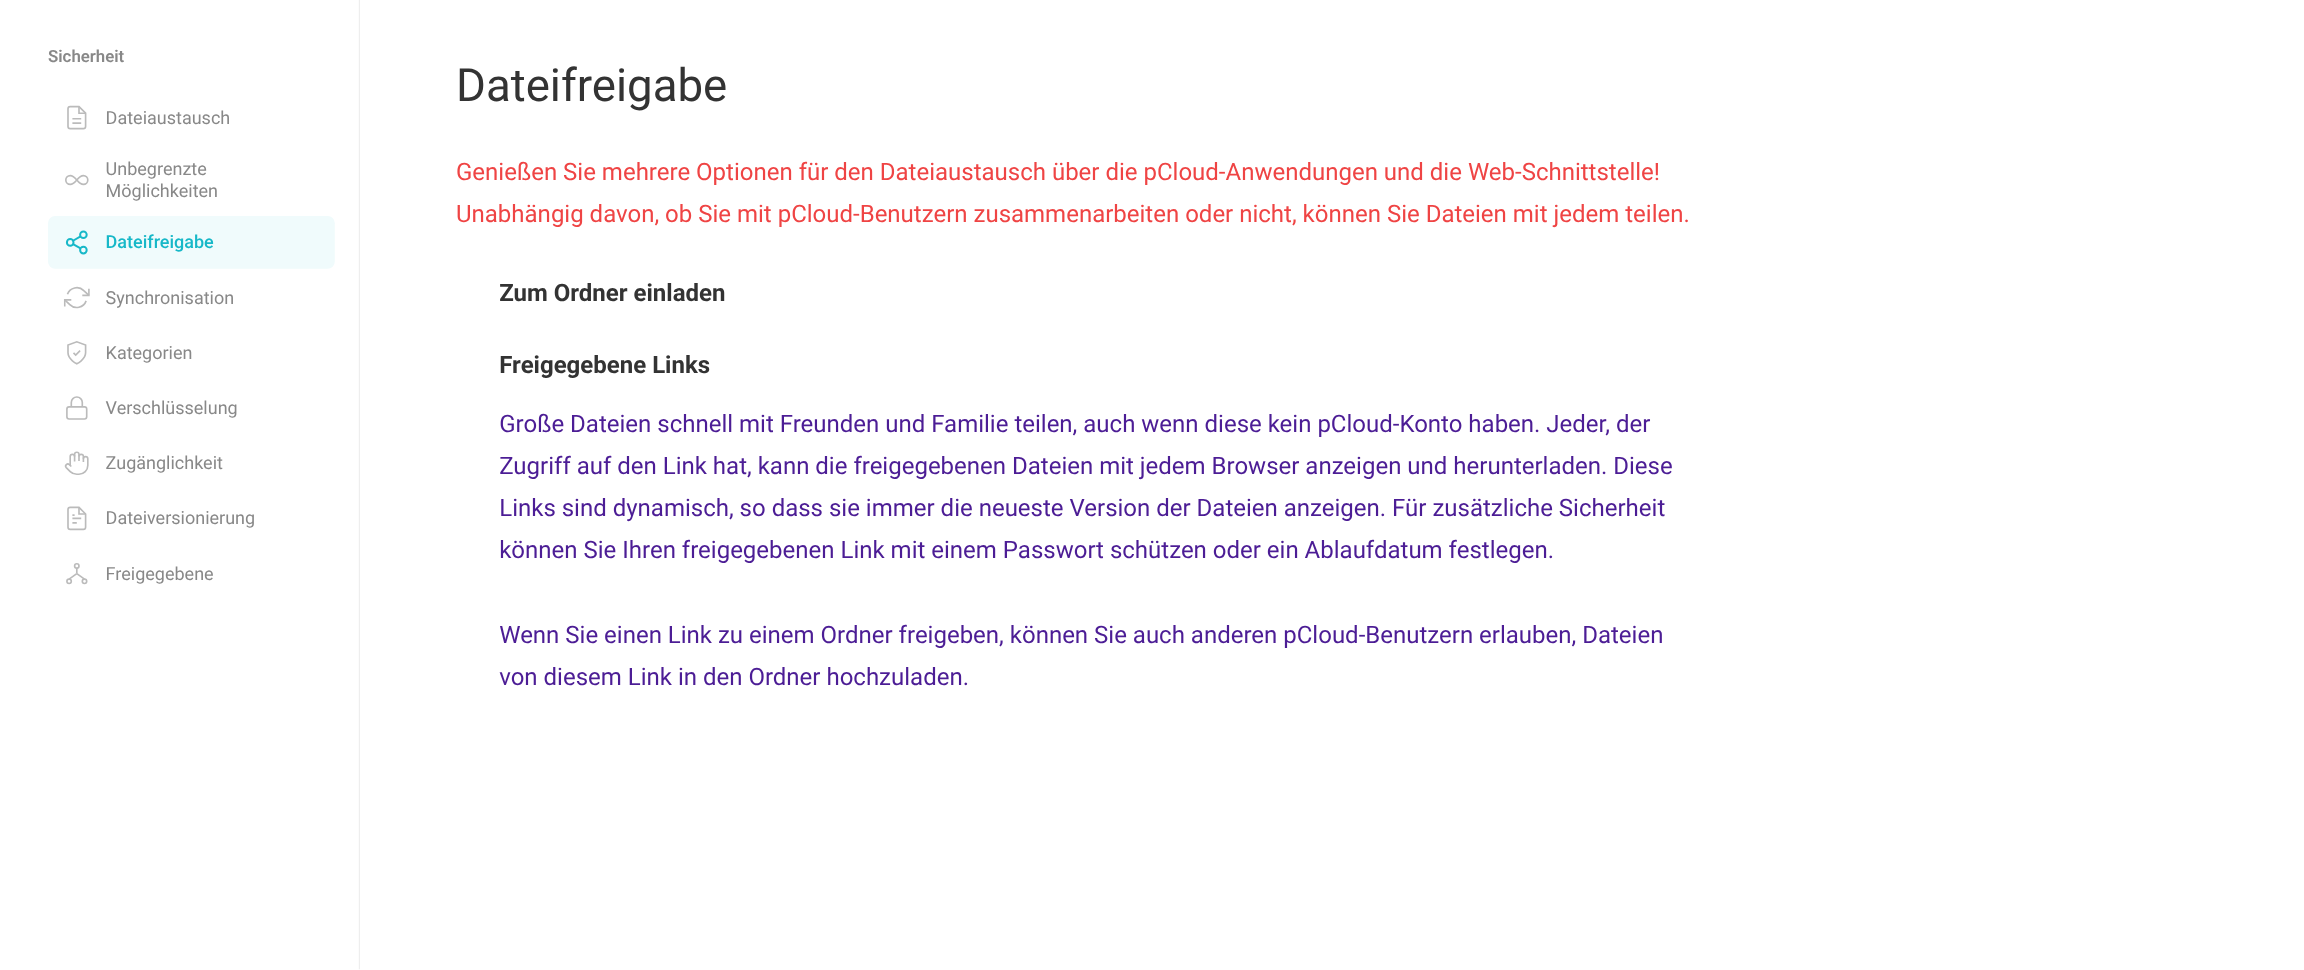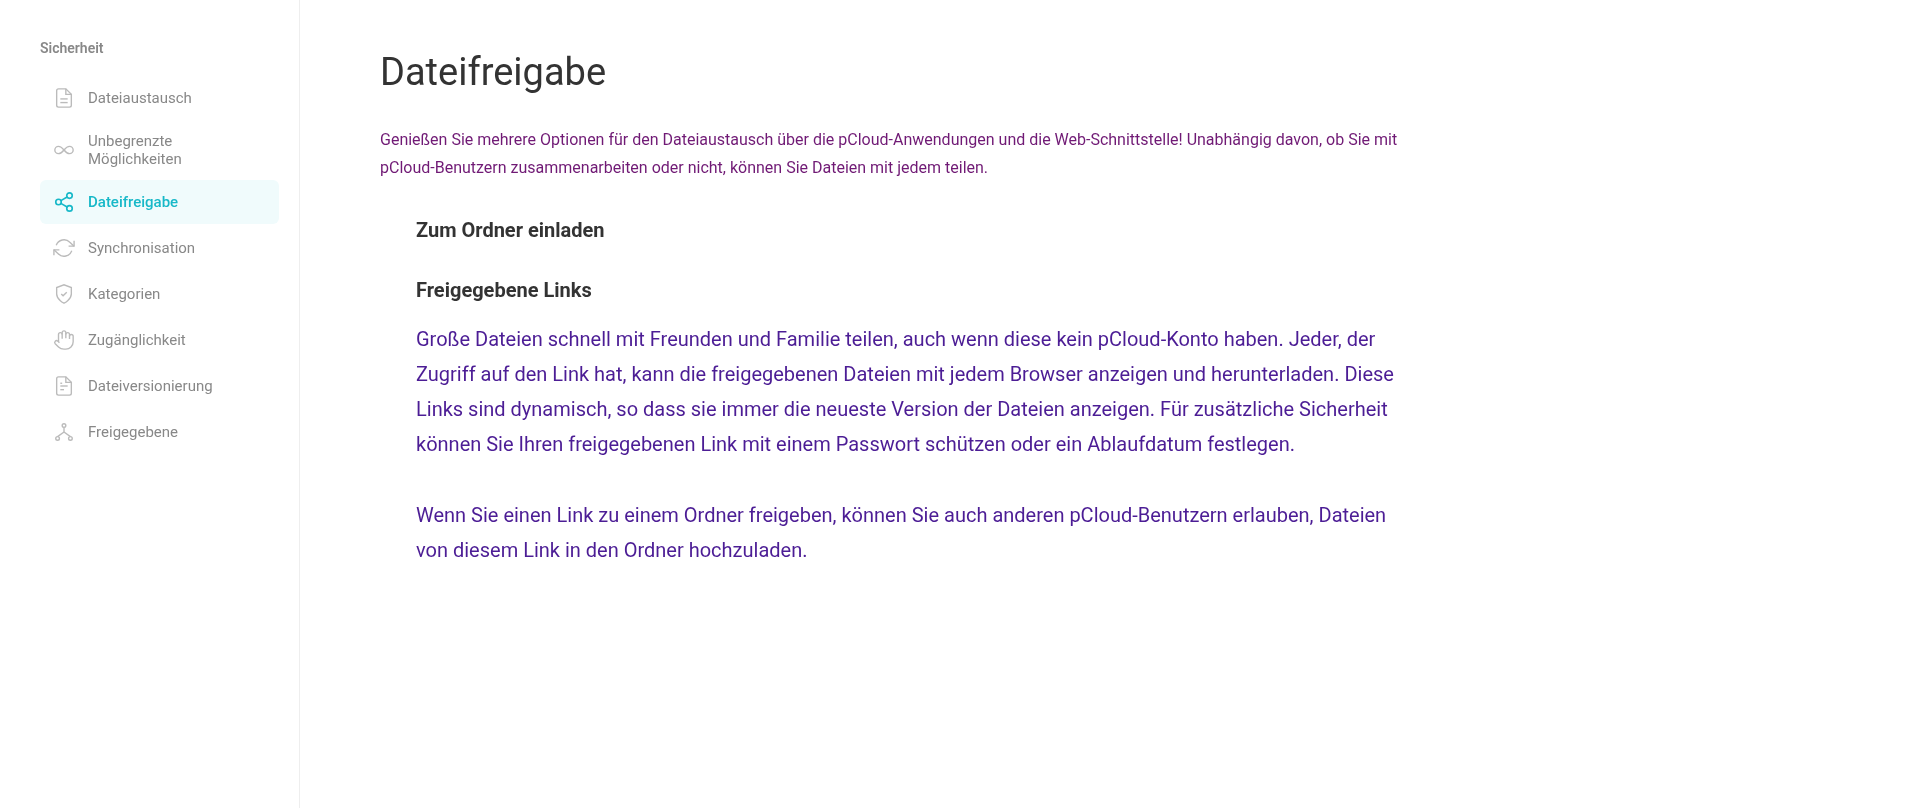--- a/index.html
+++ b/index.html
@@ -78,23 +78,23 @@
     }
 
     .page-title {
       font-size: 38px;
       font-weight: 400;
       color: #333333;
       margin-bottom: 32px;
     }
 
     .intro-text {
-      font-size: 16px;
+      font-size: 20px;
       line-height: 1.75;
-      color: #701a75;
+      color: #ef4444;
       margin-bottom: 36px;
     }
 
     .section-heading {
       font-size: 20px;
       font-weight: 700;
       color: #333333;
       margin-bottom: 20px;
     }
 
@@ -171,20 +171,29 @@
   <div class="sidebar-item">
     <span class="icon">
       <svg viewBox="0 0 24 24" fill="none" stroke="currentColor" stroke-width="1.5">
         <path d="M12 22s8-4 8-10V5l-8-3-8 3v7c0 6 8 10 8 10z"></path>
         <polyline points="9,12 11,14 15,10"></polyline>
       </svg>
     </span>
     <span class="label">Kategorien</span>
   </div>
 
+  <div class="sidebar-item">
+    <span class="icon">
+      <svg viewBox="0 0 24 24" fill="none" stroke="currentColor" stroke-width="1.5">
+        <rect x="3" y="11" width="18" height="11" rx="2" ry="2"></rect>
+        <path d="M7 11V7a5 5 0 0 1 10 0v4"></path>
+      </svg>
+    </span>
+    <span class="label">Verschlüsselung</span>
+  </div>
 
   <div class="sidebar-item">
     <span class="icon">
       <svg viewBox="0 0 24 24" fill="none" stroke="currentColor" stroke-width="1.5">
         <path d="M18 11V6a2 2 0 0 0-2-2v0a2 2 0 0 0-2 2v0"></path>
         <path d="M14 10V4a2 2 0 0 0-2-2v0a2 2 0 0 0-2 2v2"></path>
         <path d="M10 10.5V6a2 2 0 0 0-2-2v0a2 2 0 0 0-2 2v8"></path>
         <path d="M18 8a2 2 0 1 1 4 0v6a8 8 0 0 1-8 8h-2c-2.8 0-4.5-.86-5.99-2.34l-3.6-3.6a2 2 0 0 1 2.83-2.82L7 15"></path>
       </svg>
     </span>

